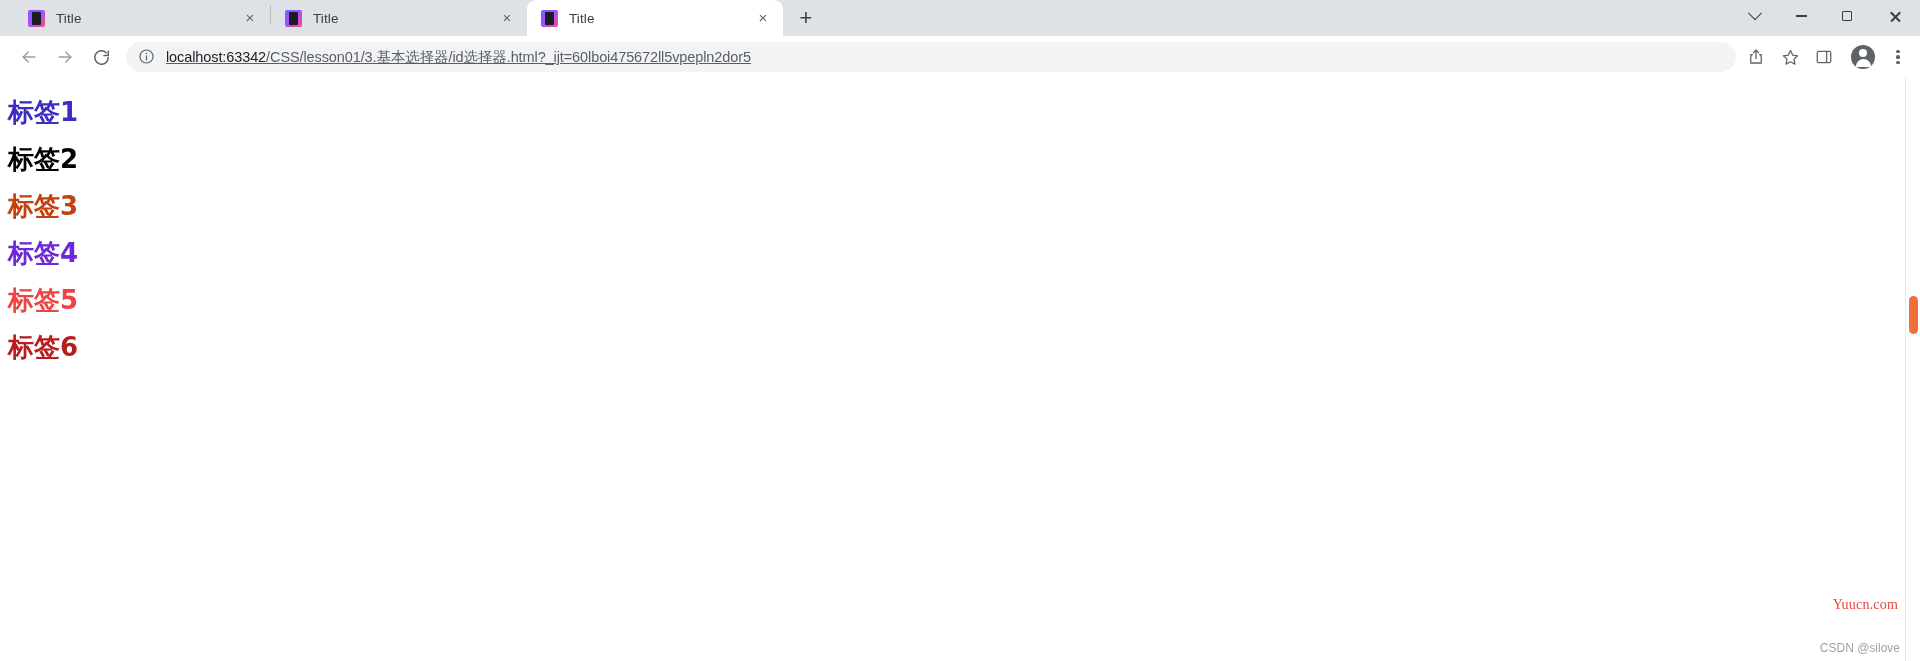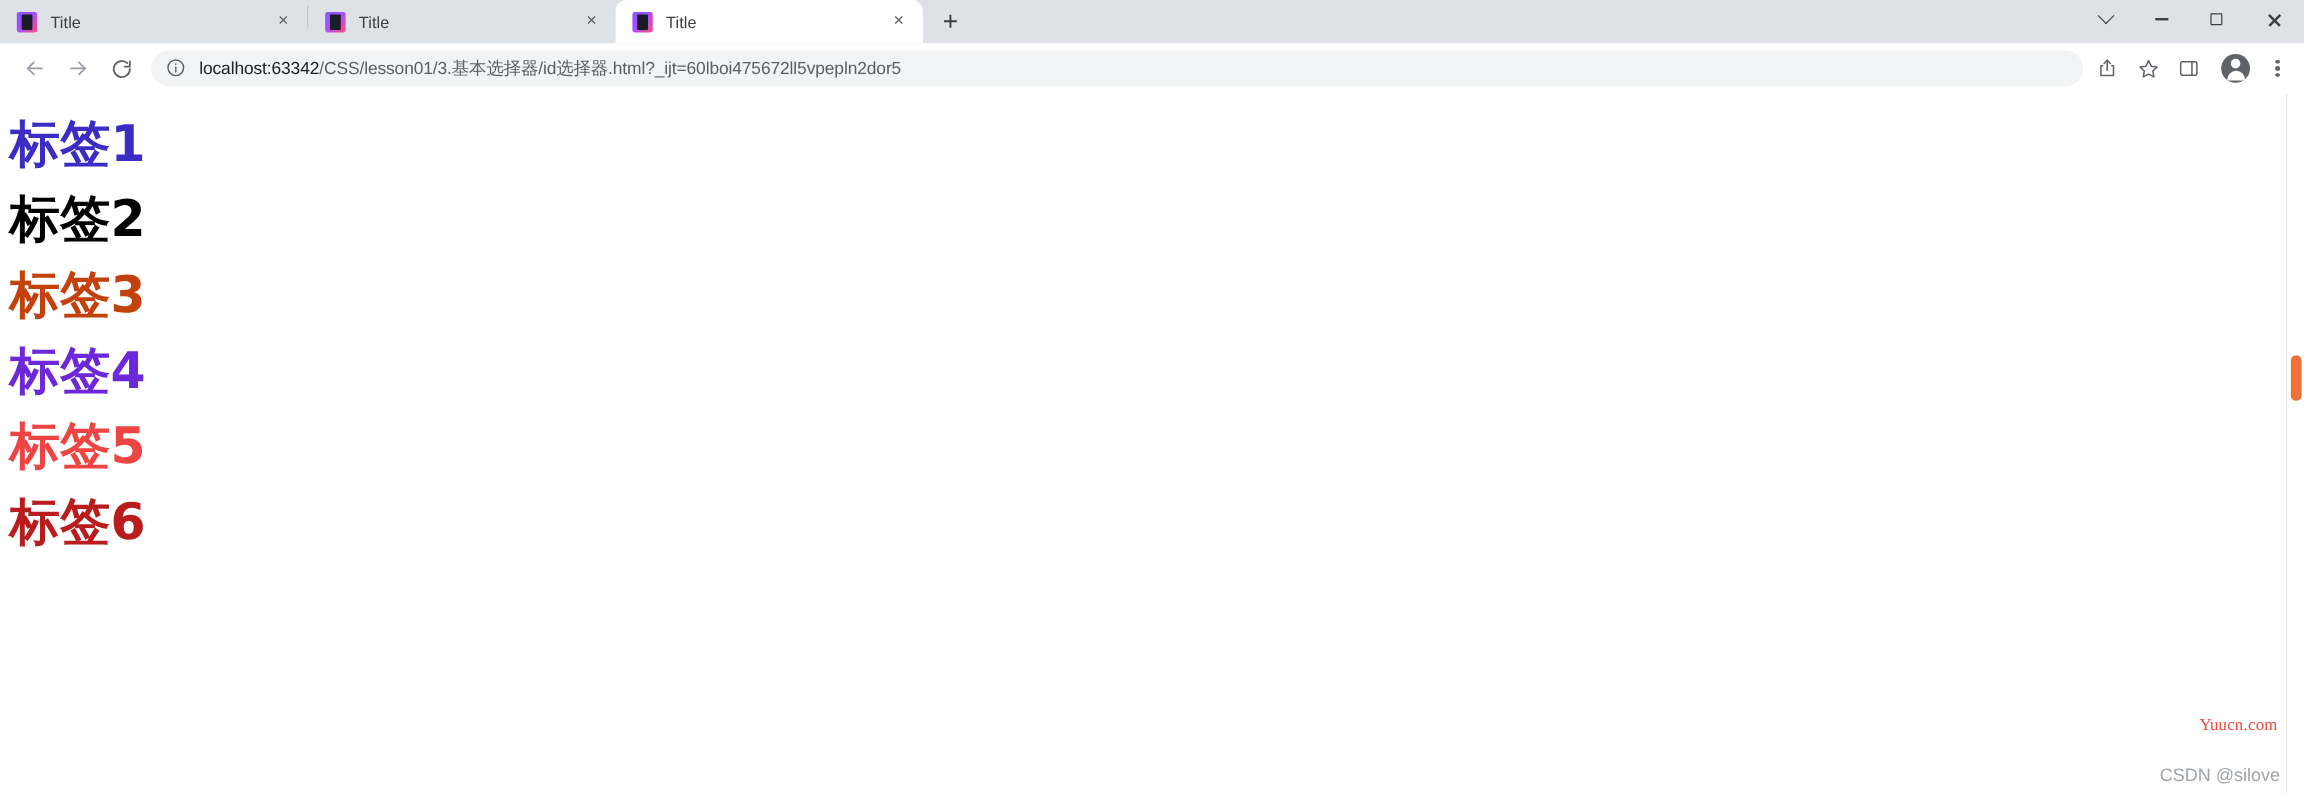--- a/index.html
+++ b/index.html
@@ -12,21 +12,21 @@
     font-family: "Liberation Sans", "DejaVu Sans", sans-serif;
     position: relative;
   }
 
   
   .tabstrip {
     height: 36px;
     background: #dee1e6;
     display: flex;
     align-items: center;
-    padding-left: 0;
+    padding-left: 14px;
     position: relative;
   }
   .tab {
     height: 36px;
     width: 256px;
     display: flex;
     align-items: center;
     padding: 0 10px 0 14px;
     position: relative;
     border-top-left-radius: 9px;
@@ -169,20 +169,21 @@
   }
   .omnibox .url {
     flex: 1 1 auto;
     font-size: 14.5px;
     color: #5b5e62;
     white-space: nowrap;
     overflow: hidden;
     text-overflow: clip;
     font-family: "Liberation Sans", sans-serif;
     letter-spacing: -.1px;
+    text-decoration: underline;
   }
   .omnibox .url .host { color: #202124; }
 
   .toolbar-icon {
     width: 28px; height: 28px;
     margin-left: 6px;
     display: flex; align-items: center; justify-content: center;
     color: #5f6368;
     flex: 0 0 auto;
   }
@@ -215,21 +216,21 @@
     height: 583px;
     background: #ffffff;
     overflow: hidden;
   }
   .page {
     padding: 0;
   }
   .heading {
     font-family: "DejaVu Sans", "Liberation Sans", sans-serif;
     font-weight: bold;
-    font-size: 42px;
+    font-size: 26px;
     line-height: 1;
     margin: 0;
     padding: 0 0 0 8px;
   }
   .h-gap { height: 21px; }
   .h-top { height: 21px; }
 
   .watermark-red {
     position: absolute;
     right: 22px;
@@ -237,21 +238,21 @@
     color: #e8483f;
     font-size: 14px;
     font-family: "Liberation Serif", serif;
     letter-spacing: .2px;
   }
   .watermark-gray {
     position: absolute;
     right: 20px;
     bottom: 6px;
     color: #9fa4a8;
-    font-size: 15px;
+    font-size: 12px;
     font-family: "Liberation Sans", sans-serif;
     margin-top: 15px;
   }
 
   
   .scrollbar {
     position: absolute;
     top: 0; right: 0;
     width: 15px;
     height: 583px;

